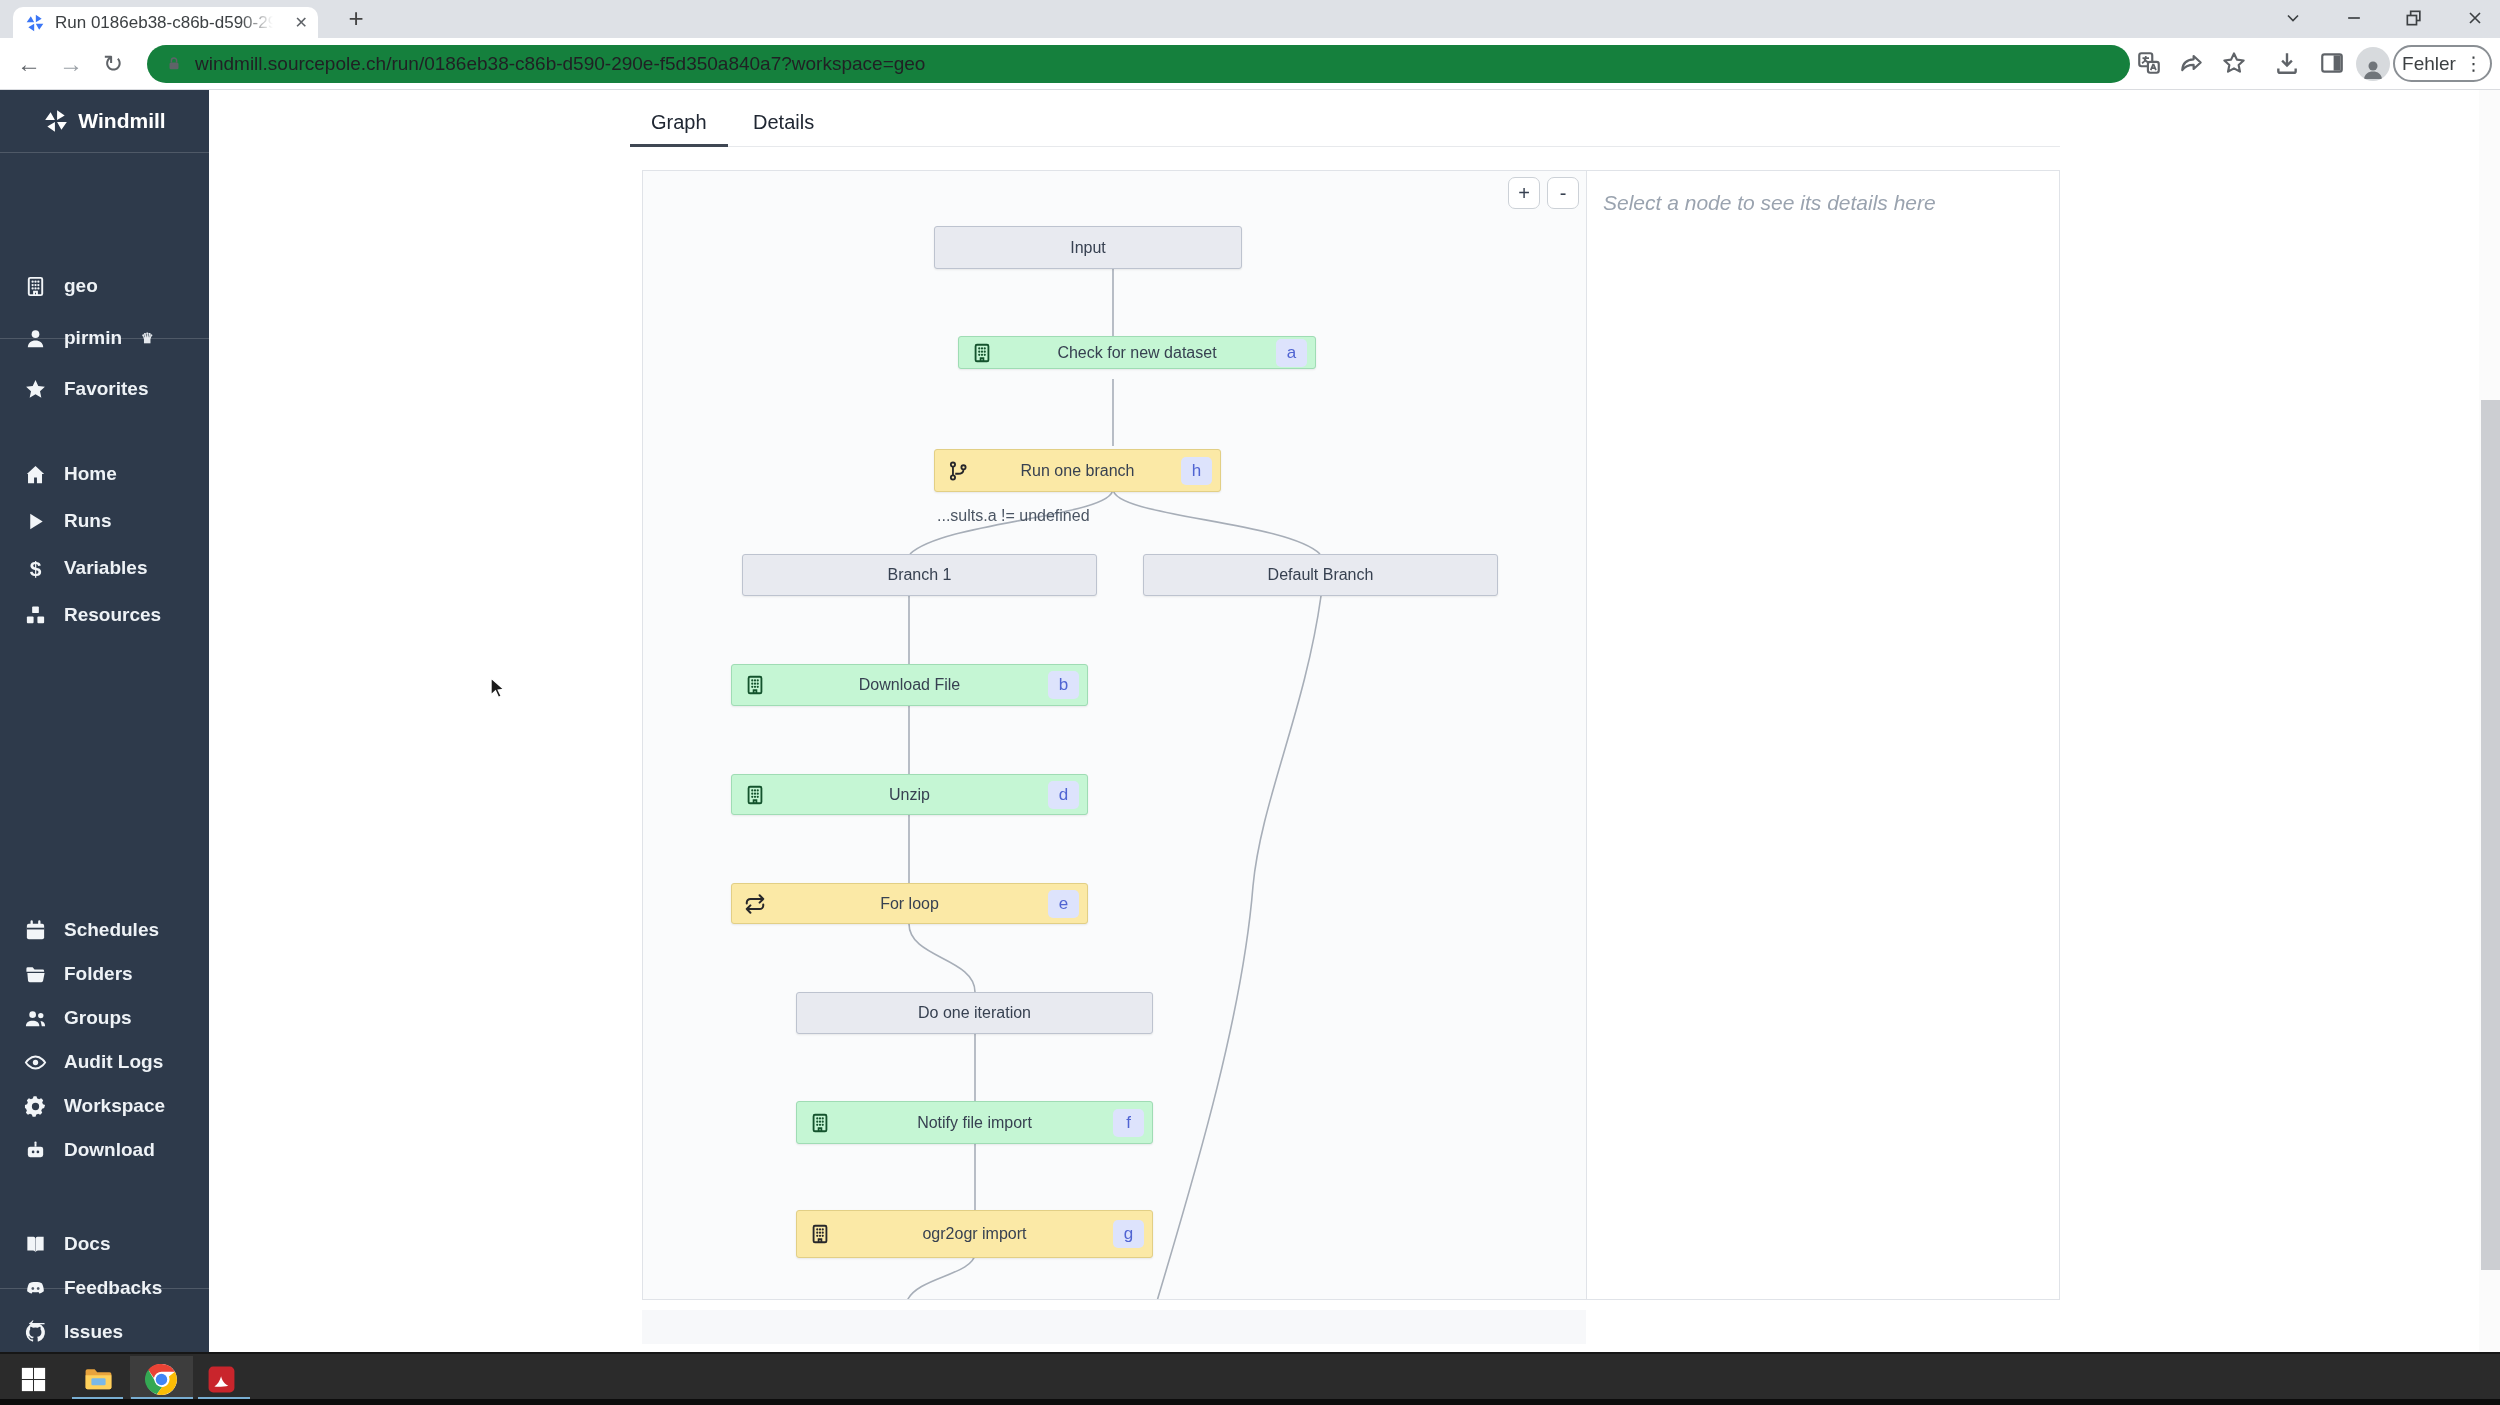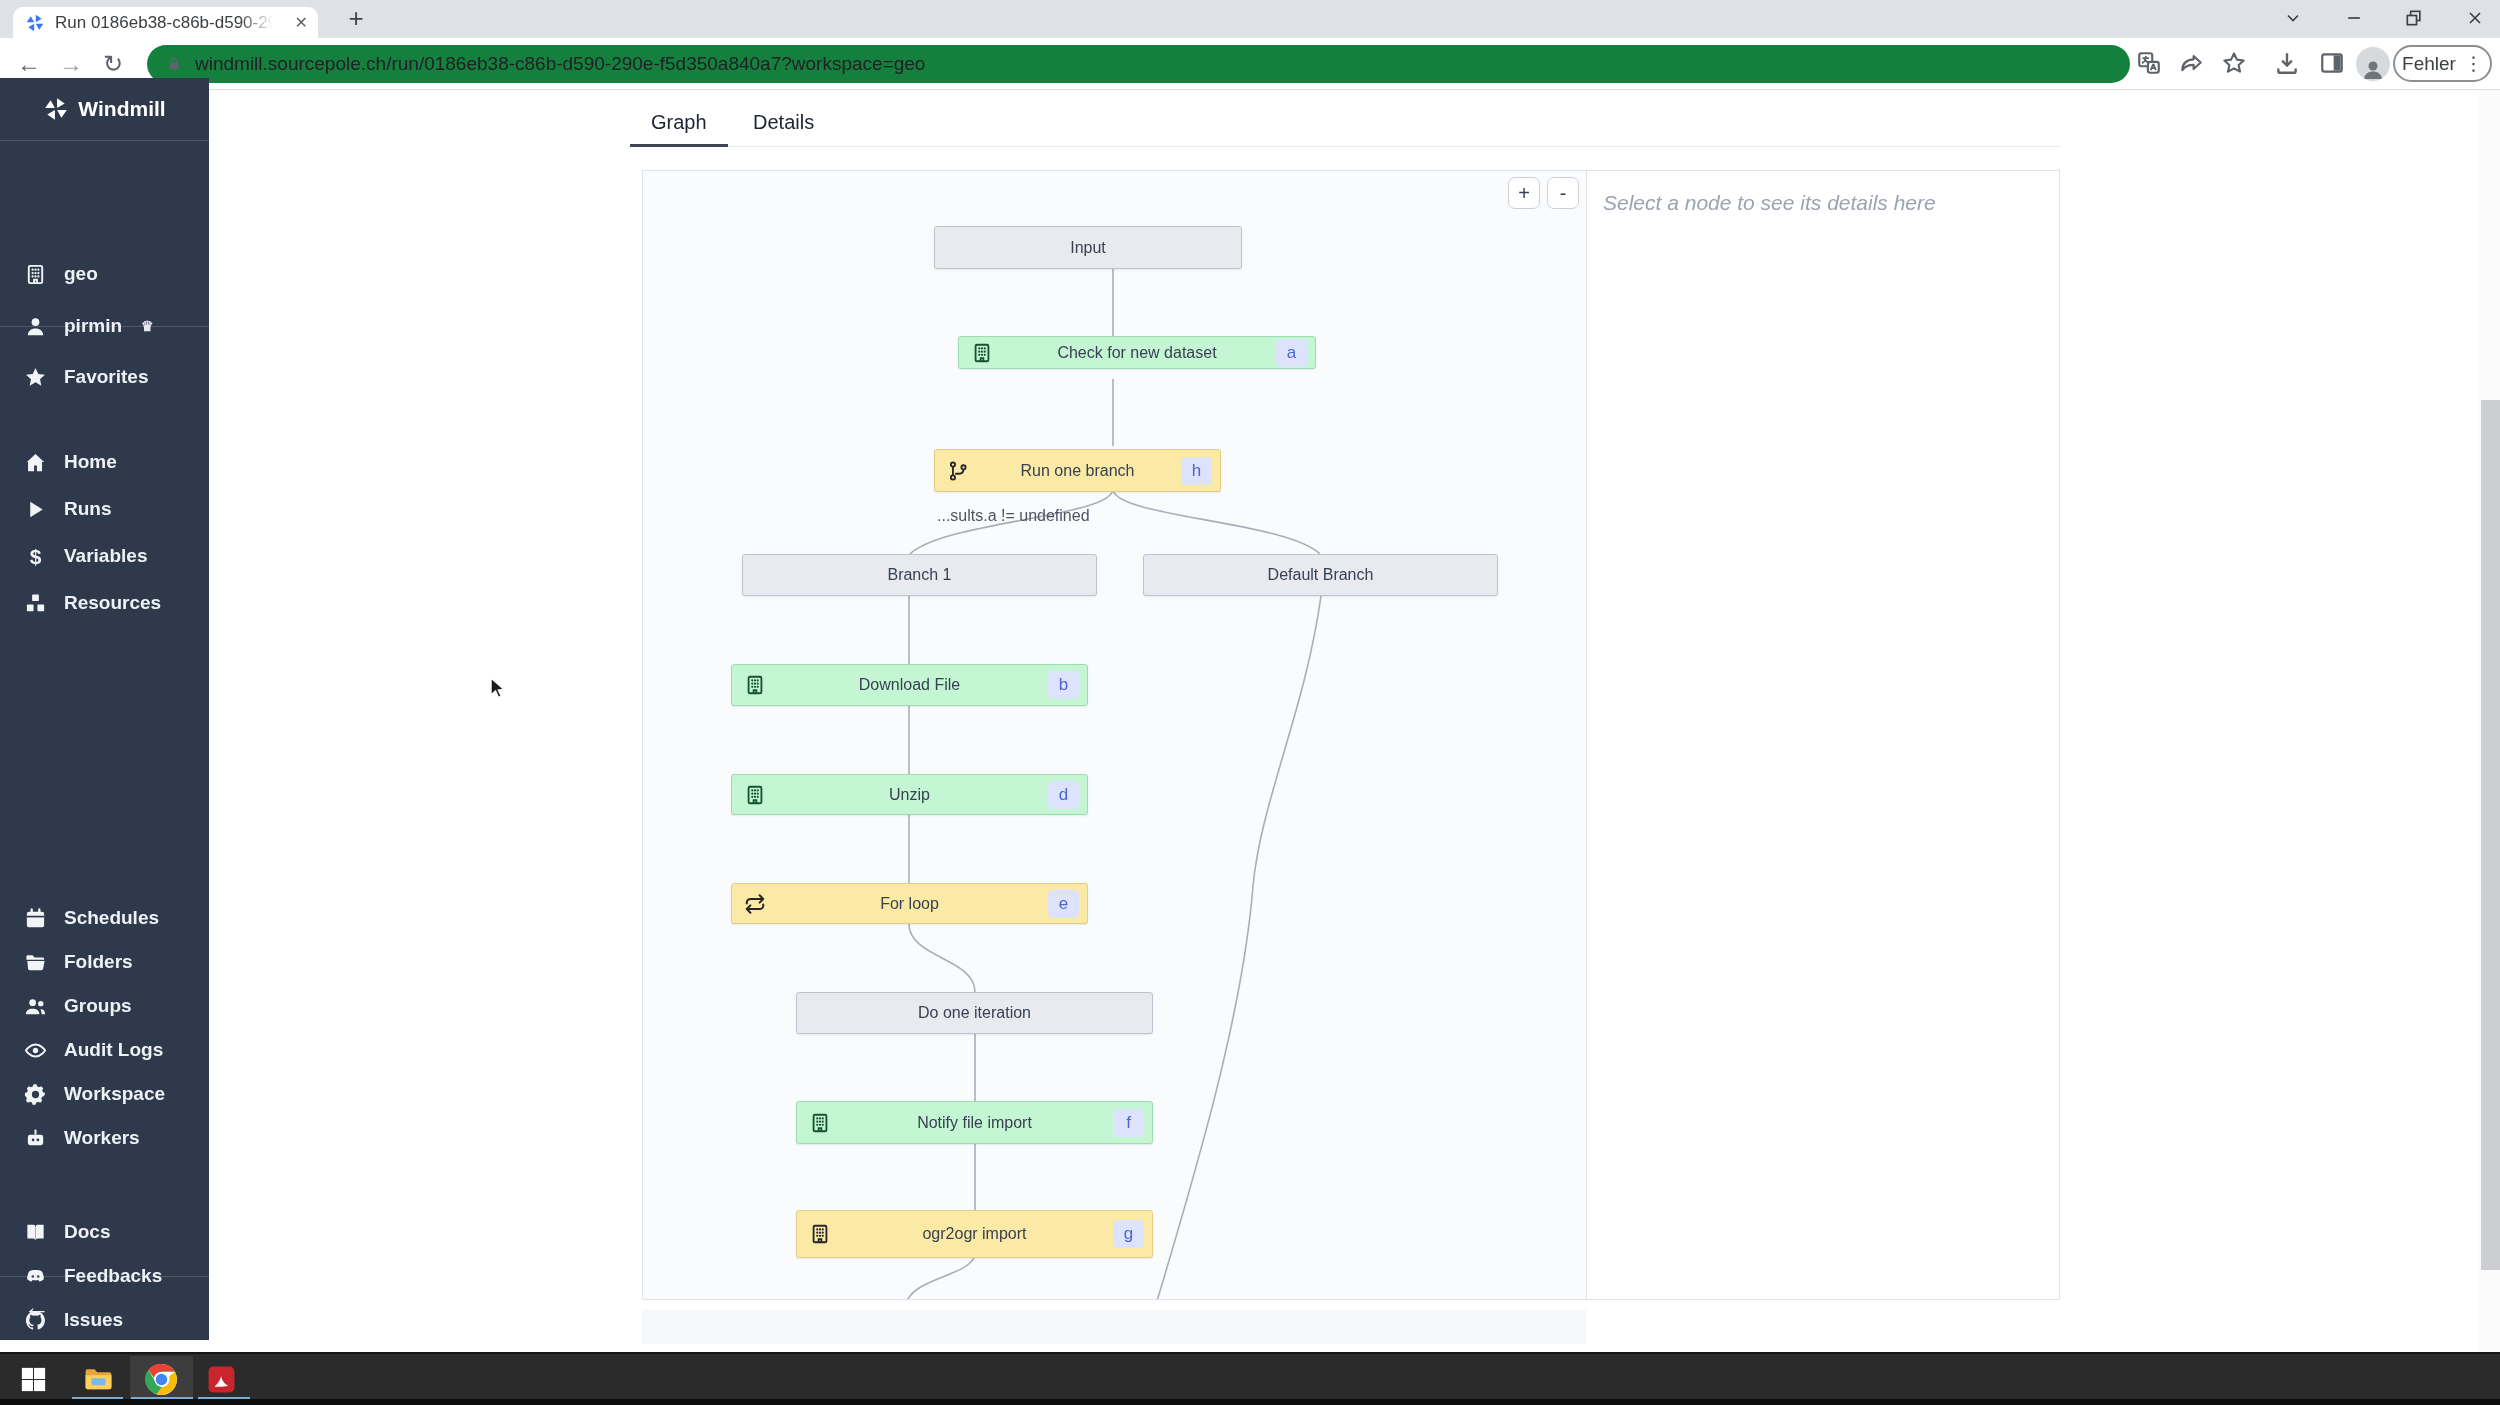--- a/index.html
+++ b/index.html
@@ -27,21 +27,21 @@
   .tbicon { position:absolute; top:12px; width:26px; height:26px; color:#5f6368; }
   .tbicon .ic { width:26px; height:26px; }
   .avatar { position:absolute; left:2356px; top:9px; width:34px; height:34px; border-radius:50%; background:#d7dadd;
             display:flex; align-items:flex-end; justify-content:center; overflow:hidden; }
   .avatar .ic { width:24px; height:24px; color:#70757a; }
   .errbtn { position:absolute; left:2393px; top:7px; width:99px; height:37px; border:2px solid #8a8f94; border-radius:19px;
             display:flex; align-items:center; justify-content:center; gap:8px; font-size:19px; color:#3c4043; background:#fff; }
   .errbtn .dots { font-size:19px; color:#3c4043; }
 
   
-  .sidebar { position:absolute; left:0; top:78px; width:209px; height:1262px; background:#2e3a4b; }
+  .sidebar { position:absolute; left:0; top:90px; width:209px; height:1262px; background:#2e3a4b; }
   .brand { position:absolute; left:0; top:0; width:209px; height:62px; display:flex; align-items:center; justify-content:center; gap:9px; color:#fff; }
   .brand .ic { width:26px; height:26px; }
   .brand-name { font-size:21px; font-weight:bold; color:#fff; }
   .sb-div { position:absolute; left:0; width:209px; height:0; border-top:1px solid rgba(255,255,255,.16); }
   .sb-item { position:absolute; left:24px; height:30px; display:flex; align-items:center; gap:17px;
              color:#eef2f6; font-size:19px; font-weight:600; white-space:nowrap; }
   .sb-item .ic { width:23px; height:23px; flex:0 0 auto; color:#f2f5f8; }
   .sb-item .chr { width:23px; text-align:center; font-size:21px; font-weight:bold; }
   .crown { font-size:14px; margin-left:2px; opacity:.95; }
   .backbtn { position:absolute; left:24px; top:1214px; font-size:26px; color:#eef2f6; }
@@ -267,21 +267,21 @@
           <span>Workspace</span>
         </div>
         <div class="sb-item" style="top: 1045px;">
           <span class="ic"><svg viewBox="0 0 24 24" width="100%" height="100%">
               <rect x="4" y="8" width="16" height="11" rx="2.5" fill="currentColor"></rect>
               <circle cx="9.5" cy="13.5" r="1.4" fill="#2e3a4b"></circle>
               <circle cx="14.5" cy="13.5" r="1.4" fill="#2e3a4b"></circle>
               <path d="M12 8V4.5" stroke="currentColor" stroke-width="2"></path>
               <circle cx="12" cy="3.8" r="1.2" fill="currentColor"></circle>
             </svg></span>
-          <span>Workers</span>
+          <span>Download</span>
         </div>
       </div>
     <div id="sb-footer">
         <div class="sb-item" style="top: 1139px;">
           <span class="ic"><svg viewBox="0 0 24 24" width="100%" height="100%">
               <path d="M3.5 4H10a1.8 1.8 0 0 1 1.8 1.8V20A2.3 2.3 0 0 0 9.5 18.2h-6zM20.5 4H14a1.8 1.8 0 0 0-1.8 1.8V20a2.3 2.3 0 0 1 2.3-1.8h6z" fill="currentColor"></path>
             </svg></span>
           <span>Docs</span>
         </div>
         <div class="sb-item" style="top: 1183px;">

